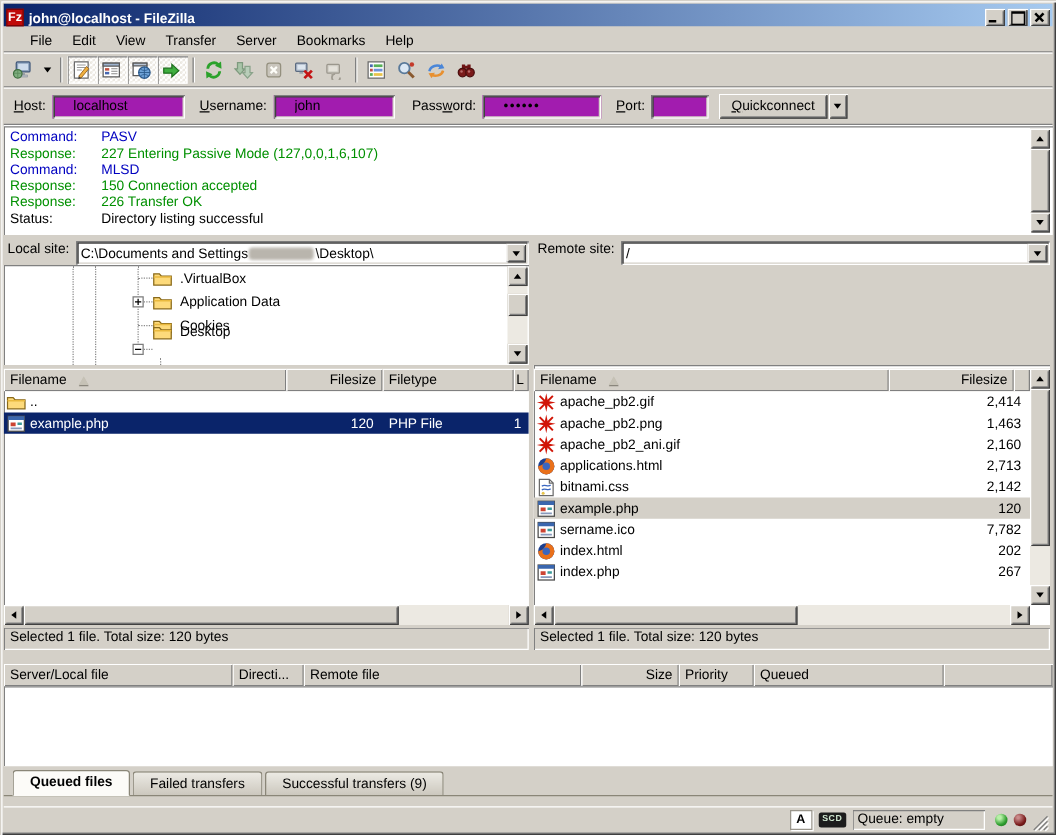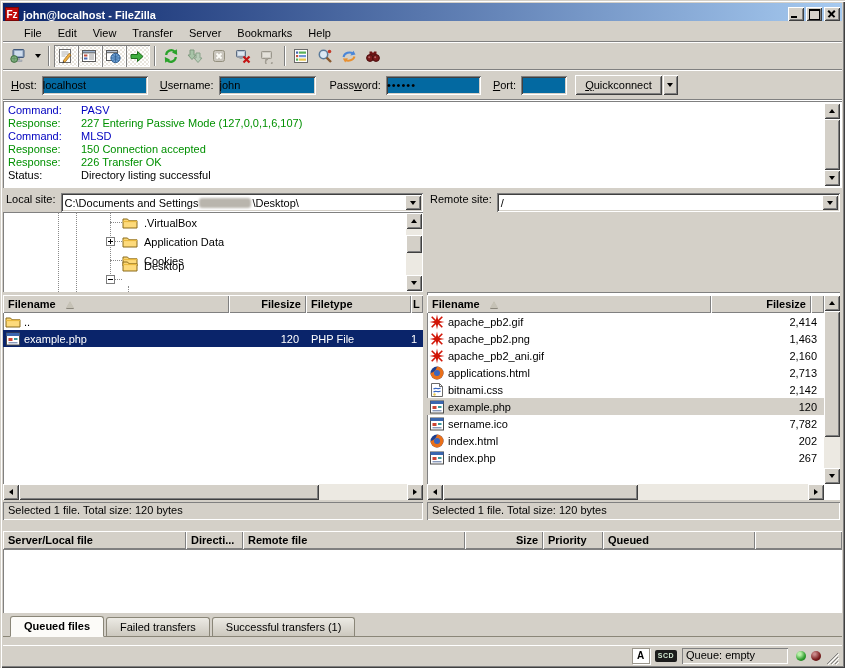--- a/index.html
+++ b/index.html
@@ -64,22 +64,22 @@
     background-size:4px 4px; background-position:0 0, 2px 2px;
   }
   .tsep { width:2px; height:20px; border-left:1px solid #808080; border-right:1px solid #ffffff; margin:0 4px; }
   .dd-arrow { width:0; height:0; border-left:3.5px solid transparent; border-right:3.5px solid transparent; border-top:4px solid #000; }
   .tbtn-dd { width:13px; height:22px; display:flex; align-items:center; justify-content:center; }
 
   
   #quickconnect { left:3px; top:71px; width:839px; height:28px; display:flex; align-items:center; }
   .qc-label { white-space:nowrap; }
   .qc-input {
-    height:19px; border:0; outline:none; background:#0369a1;
-    font-family:"Liberation Sans",sans-serif; font-size:11px; padding:0 1px;
+    height:19px; border:0; outline:none; background:#a21caf;
+    font-family:"Liberation Sans",sans-serif; font-size:11px; padding:0 17px;
     box-shadow: inset 1px 1px 0 #808080, inset -1px -1px 0 #ffffff,
                 inset 2px 2px 0 #404040, inset -2px -2px 0 #d4d0c8;
   }
   .accel { text-decoration:underline; }
   #qc-btn { height:20px; padding:0 10px; display:flex; align-items:center; }
   #qc-dd { width:15px; height:20px; display:flex; align-items:center; justify-content:center; margin-left:1px; }
 
   
   #log { left:3px; top:101px; width:839px; height:87px; }
   .log-line { display:flex; height:13px; line-height:13px; padding-left:5px; }
@@ -124,21 +124,21 @@
   .expander::before { content:""; position:absolute; left:1px; top:3px; width:5px; height:1px; background:#000; }
   .expander.plus::after { content:""; position:absolute; left:3px; top:1px; width:1px; height:5px; background:#000; }
   .tree-row { position:absolute; height:17px; display:flex; align-items:center; }
   .tree-label { padding:1px 3px; }
   .tree-label.sel-inactive { background:#d4d0c8; }
   .icon16 { width:16px; height:16px; flex:0 0 auto; margin-right:3px; }
 
   
   .list-wrap { background:#fff;
     box-shadow: inset 1px 1px 0 #808080, inset -1px -1px 0 #ffffff; }
-  .hdr-row { display:flex; height:18px;font-weight:bold; }
+  .hdr-row { display:flex; height:18px; }
   .hdr-cell { height:18px; background:#d4d0c8; padding:0 5px; display:flex; align-items:center; overflow:hidden; white-space:nowrap;
     box-shadow: inset 1px 1px 0 #ffffff, inset -1px -1px 0 #808080; flex:0 0 auto; }
   .hdr-cell.right { justify-content:flex-end; }
   .sort-asc { width:0; height:0; border-left:4px solid transparent; border-right:4px solid transparent; border-bottom:7px solid #c6c2b6; margin-left:10px; filter:drop-shadow(0 1px 0 #8a867c); }
   .file-row { height:17px; display:flex; align-items:center; white-space:nowrap; }
   .file-row .name { flex:1 1 auto; overflow:hidden; }
   .file-row .sz { text-align:right; flex:0 0 auto; padding-right:7px; }
   .file-row.sel-active { background:#0a246a; color:#fff; }
   .file-row.sel-inactive { background:#d4d0c8; }
   .status-line { background:#d4d0c8; height:18px; line-height:17px; padding-left:5px;
@@ -647,21 +647,21 @@
     <div class="hdr-cell" style="width:152px">
         <span>Queued</span>
       </div>
     <div class="hdr-cell" style="flex:1 1 auto"></div>
   </div>
   <div id="queue-body" class="abs sunken-thin" style="background:#fff"></div>
 
   <div id="tabbar" class="abs">
     <div class="tab active">Queued files</div>
     <div class="tab">Failed transfers</div>
-    <div class="tab">Successful transfers (1)</div>
+    <div class="tab">Successful transfers (9)</div>
   </div>
 
   <div id="statusbar" class="abs">
     <div id="type-indicator">A</div>
     <div id="speed-badge">SCD</div>
     <div id="queue-status">Queue: empty</div>
     <div class="led green"></div>
     <div class="led red"></div>
     <svg id="resize-grip" viewBox="0 0 13 13">
       <path d="M12 1 L1 12 M12 5 L5 12 M12 9 L9 12" stroke="#808080" stroke-width="1"></path>

